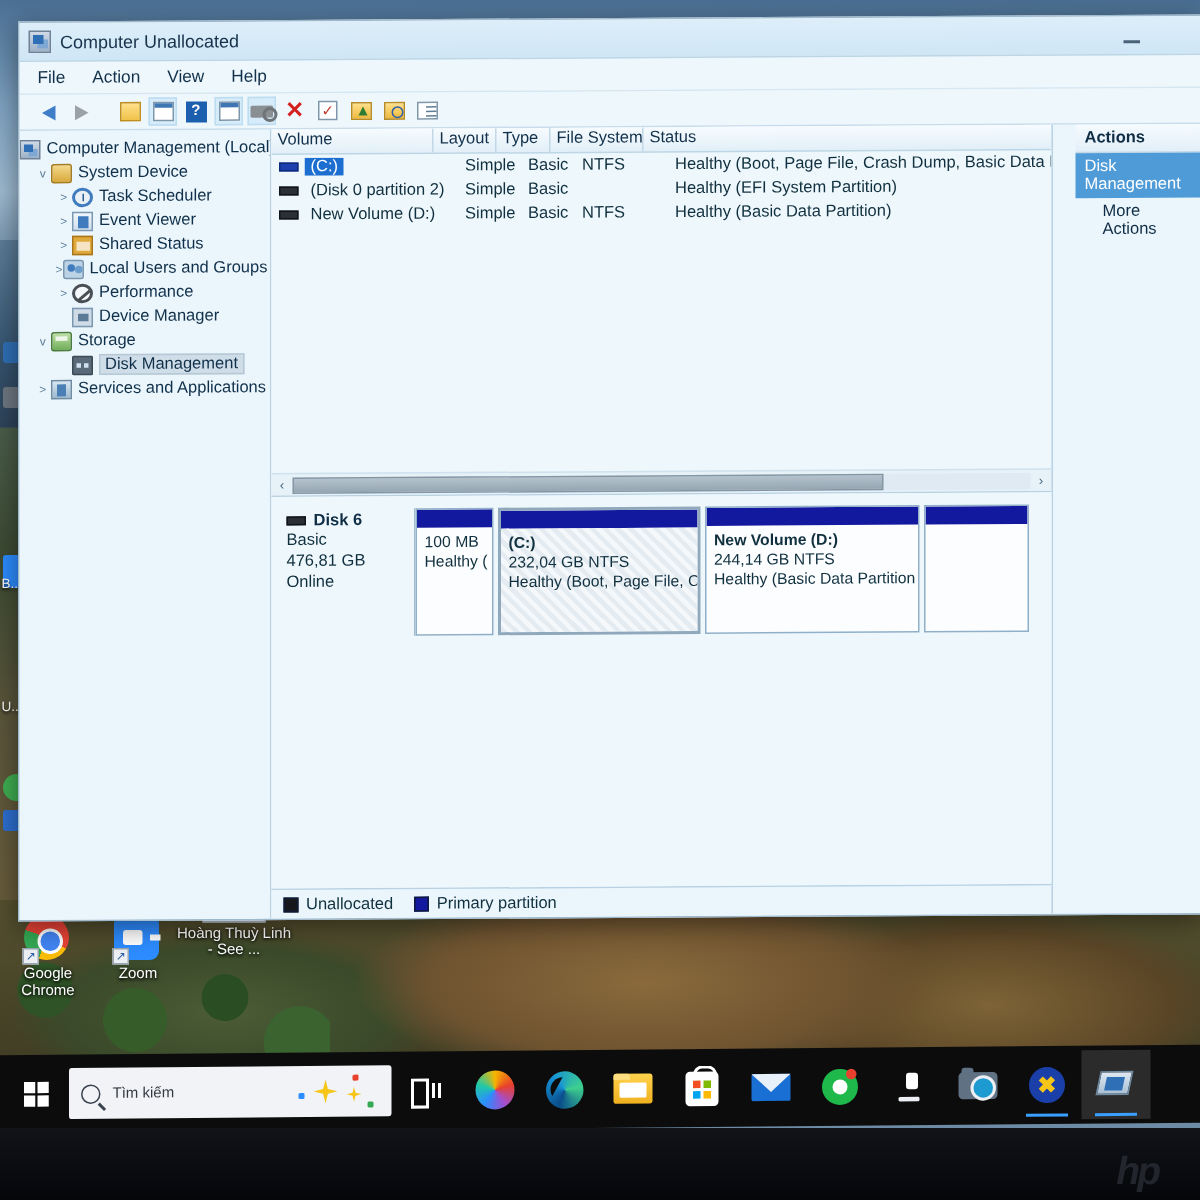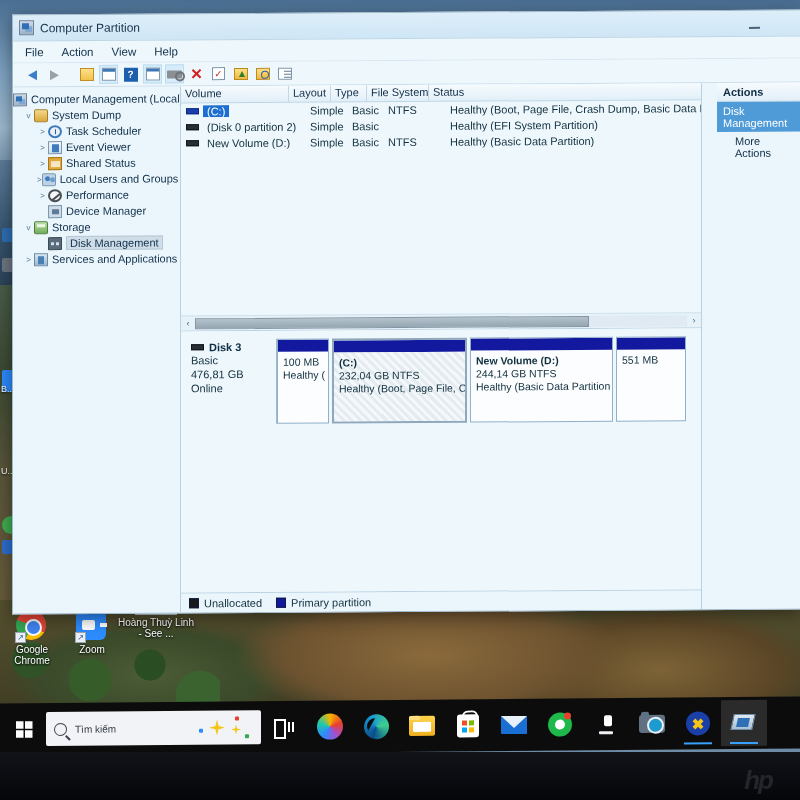--- a/index.html
+++ b/index.html
@@ -370,21 +370,21 @@
   <div class="dicon" style="left:118px;top:586px;width:76px;text-align:center;">
     <div class="thumb-img"></div>
     <div class="lbl">Hoàng Thuỳ Linh - See ...</div>
   </div>
 </div>
 
 <div id="win">
 
   <div id="titlebar">
     <div class="t-ico"></div>
-    <div class="t-txt">Computer Partition</div>
+    <div class="t-txt">Computer Unallocated</div>
     <div id="min-btn">
         <i></i>
       </div>
   </div>
 
   <div id="menubar">
     <span>File</span>
     <span>Action</span>
     <span>View</span>
     <span>Help</span>
@@ -435,21 +435,21 @@
     <div id="tree">
       <div class="trow">
         <div class="exp"></div>
         <div class="ti ico-cm"></div>
         <div class="lbl">Computer Management (Local)</div>
       </div>
 
       <div class="trow" style="padding-left:10px">
         <div class="exp">v</div>
         <div class="ti ico-tools"></div>
-        <div class="lbl">System Dump</div>
+        <div class="lbl">System Device</div>
       </div>
 
       <div class="trow" style="padding-left:24px">
         <div class="exp">&gt;</div>
         <div class="ti ico-clock"></div>
         <div class="lbl">Task Scheduler</div>
       </div>
 
       <div class="trow" style="padding-left:24px">
         <div class="exp">&gt;</div>
@@ -547,21 +547,21 @@
           </div>
           <div class="sb-arrow">›</div>
         </div>
       </div>
 
       <div id="disk-wrap">
         <div id="disk-row">
           <div id="disk-info">
             <div class="dtitle">
               <div class="dico"></div>
-              <span>Disk 3</span>
+              <span>Disk 6</span>
             </div>
             <div class="dline">Basic</div>
             <div class="dline">476,81 GB</div>
             <div class="dline">Online</div>
           </div>
 
           <div id="parts">
             <div class="part" style="width:52px">
               <div class="cap"></div>
               <div class="pbody">
@@ -584,25 +584,20 @@
               <div class="cap"></div>
               <div class="pbody">
                 <div class="pname">New Volume  (D:)</div>
                 <div>244,14 GB NTFS</div>
                 <div>Healthy (Basic Data Partition</div>
               </div>
             </div>
 
             <div class="part" style="width:70px">
               <div class="cap"></div>
-              <div class="pbody">
-                <div class="pname"></div>
-                <div>551 MB</div>
-                <div></div>
-              </div>
             </div>
           </div>
         </div>
       </div>
 
       <div id="legend">
         <div class="lgi">
           <span class="lgsw lg-un"></span>
           <span>Unallocated</span>
         </div>

